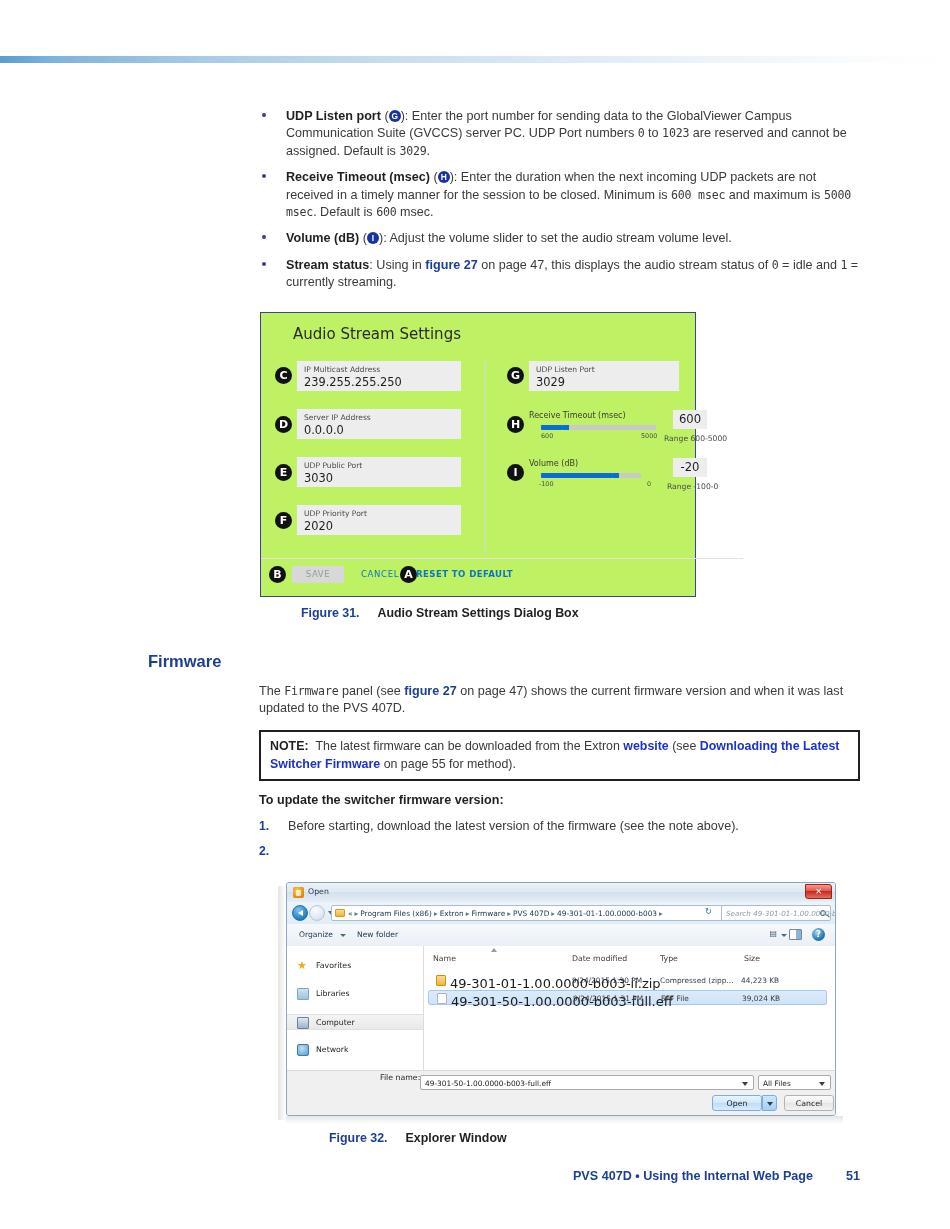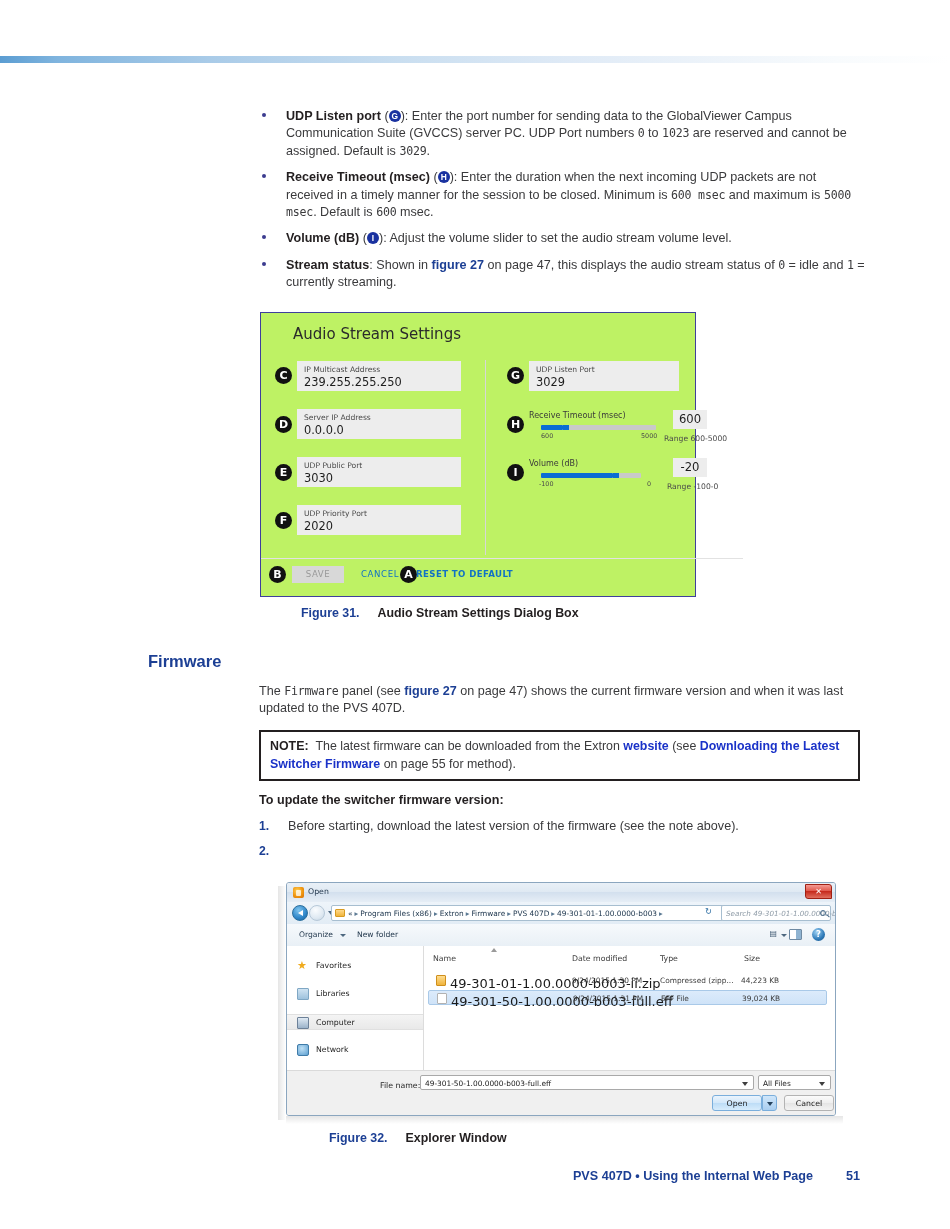--- a/index.html
+++ b/index.html
@@ -708,21 +708,21 @@
   .exp-footer {
     position: absolute;
     left: 0; bottom: 0;
     width: 100%;
     height: 44px;
     background: #f0f0f0;
     border-top: 1px solid #dadada;
   }
   .fn-label {
     position: absolute;
-    left: 93px; top: 10px;
+    left: 93px; top: 2px;
     font-size: 7.8px;
     color: #1e1e1e;
     font-family: "DejaVu Sans", sans-serif;
   }
   .fn-input {
     position: absolute;
     left: 133px; top: 4px;
     width: 334px; height: 15px;
     background: #ffffff;
     border: 1px solid #a9a9a9;
@@ -859,21 +859,21 @@
         <b class="lbl">Receive Timeout (msec)</b><span> (</span><span class="cb">H</span><span><span>): Enter the duration when the next incoming UDP packets are not received in a timely manner for the session to be closed. Minimum is </span><span class="mono">600 msec</span><span> and maximum is </span><span class="mono">5000 msec</span><span>. Default is </span><span class="mono">600</span><span> msec.</span></span>
       </li>
 
       <li>
         <span class="bullet-dot"></span>
         <b class="lbl">Volume (dB)</b><span> (</span><span class="cb">I</span><span>): Adjust the volume slider to set the audio stream volume level.</span>
       </li>
 
       <li>
         <span class="bullet-dot"></span>
-        <b class="lbl">Stream status</b><span><span>: Shown in </span><span class="blue-bold">figure 27</span><span> on page 47, this displays the audio stream status of </span><span class="mono">0</span><span> = idle and </span><span class="mono">1</span><span> = currently streaming.</span></span>
+        <b class="lbl">Stream status</b><span><span>: Using in </span><span class="blue-bold">figure 27</span><span> on page 47, this displays the audio stream status of </span><span class="mono">0</span><span> = idle and </span><span class="mono">1</span><span> = currently streaming.</span></span>
       </li>
 
     </ul>
   </div>
 
   <div class="fig31-wrap">
 
     <div class="dlg-title">Audio Stream Settings</div>
     <div class="dlg-divider"></div>
     <div class="dlg-footer-rule"></div>

